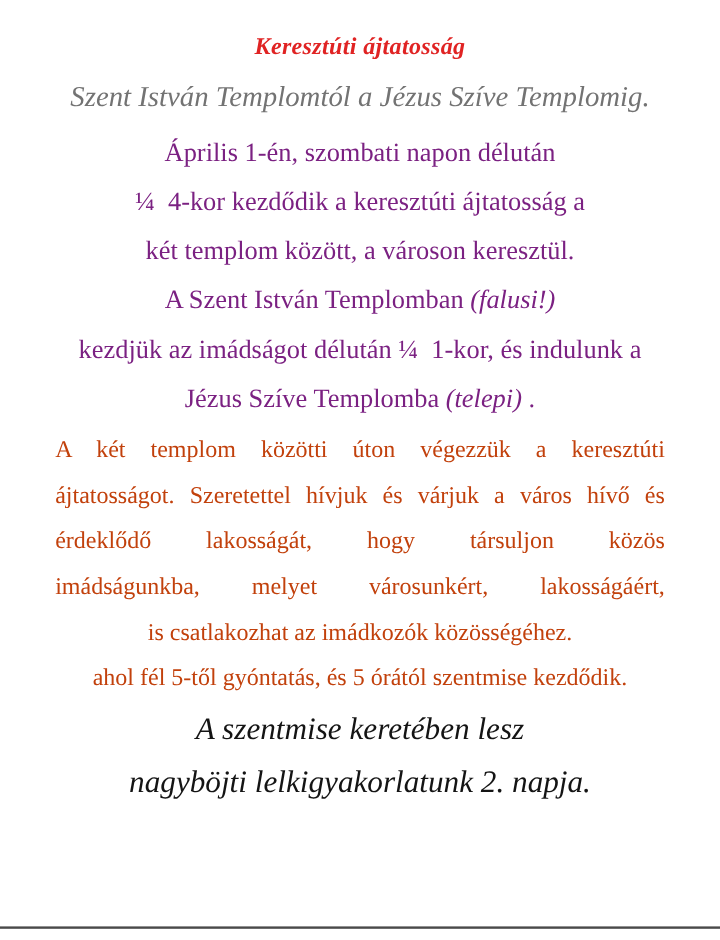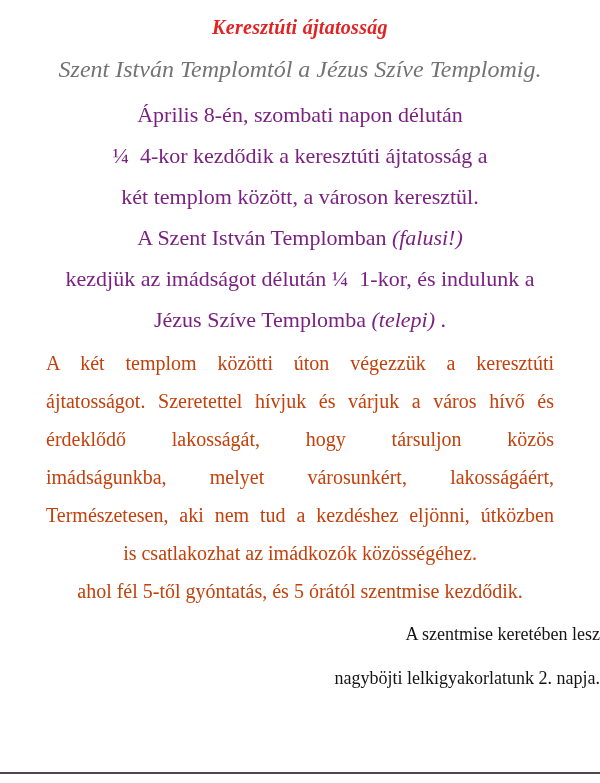--- a/index.html
+++ b/index.html
@@ -9,21 +9,21 @@
   }
   .page {
     position: relative;
     width: 600px;
     height: 783px;
     background: #ffffff;
     overflow: hidden;
     font-family: "Liberation Serif", "DejaVu Serif", serif;
   }
   .content {
-    padding-top: 12px;
+    padding-top: 24px;
   }
   .line {
     text-align: center;
     white-space: pre-wrap;
   }
   .title-line {
     font-size: 20px;
     line-height: 30px;
     font-style: italic;
     font-weight: bold;
@@ -63,23 +63,23 @@
     text-align-last: justify;
   }
   .body-line.para-end {
     text-align: center;
   }
   .closing-block {
     margin-top: 2px;
     color: #141414;
   }
   .closing-block .line {
-    font-size: 18px;
+    font-size: 26px;
     line-height: 44px;
-    text-align: right;
+    font-style: italic;
   }
   .bottom-edge-line {
     position: absolute;
     left: 0;
     right: 0;
     top: 772px;
     height: 2px;
     background: #4a4a4a;
   }
 </style>
@@ -87,34 +87,33 @@
 <body>
 
 <div class="page">
   <div class="content">
 
     <div class="line title-line">Keresztúti ájtatosság</div>
 
     <div class="line subtitle-line">Szent István Templomtól a Jézus Szíve Templomig.</div>
 
     <div class="announce-block">
-      <div class="line">Április 8-én, szombati napon délután</div>
+      <div class="line">Április 1-én, szombati napon délután</div>
       <div class="line">¼  4-kor kezdődik a keresztúti ájtatosság a</div>
       <div class="line">két templom között, a városon keresztül.</div>
       <div class="line"><span>A Szent István Templomban </span><span class="announce-note">(falusi!)</span></div>
       <div class="line">kezdjük az imádságot délután ¼  1-kor, és indulunk a</div>
       <div class="line"><span>Jézus Szíve Templomba </span><span class="announce-note">(telepi)</span><span> .</span></div>
     </div>
 
     <div class="body-block">
       <div class="body-line just">A két templom közötti úton végezzük a keresztúti</div>
       <div class="body-line just">ájtatosságot. Szeretettel hívjuk és várjuk a város hívő és</div>
       <div class="body-line just">érdeklődő lakosságát, hogy társuljon közös</div>
       <div class="body-line just">imádságunkba, melyet városunkért, lakosságáért,</div>
-      <div class="body-line just">Természetesen, aki nem tud a kezdéshez eljönni, útközben</div>
       <div class="body-line para-end">is csatlakozhat az imádkozók közösségéhez.</div>
       <div class="body-line para-end">ahol fél 5-től gyóntatás, és 5 órától szentmise kezdődik.</div>
     </div>
 
     <div class="closing-block">
       <div class="line">A szentmise keretében lesz</div>
       <div class="line">nagyböjti lelkigyakorlatunk 2. napja.</div>
     </div>
 
   </div>

